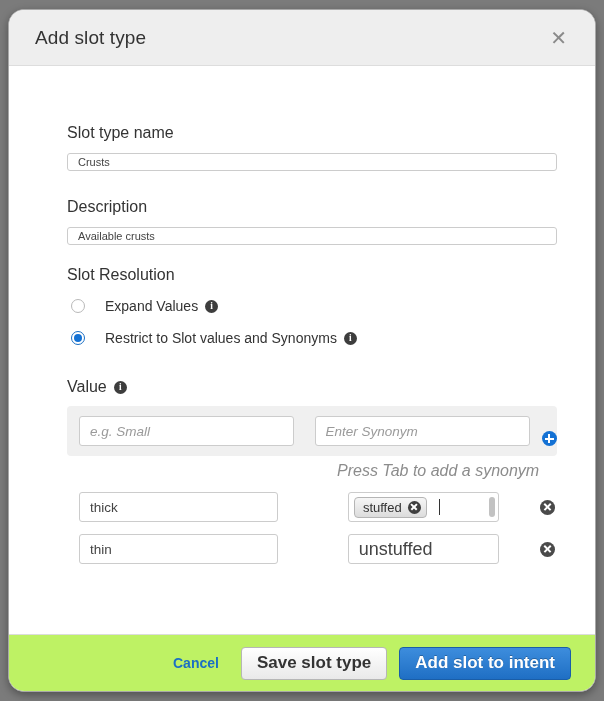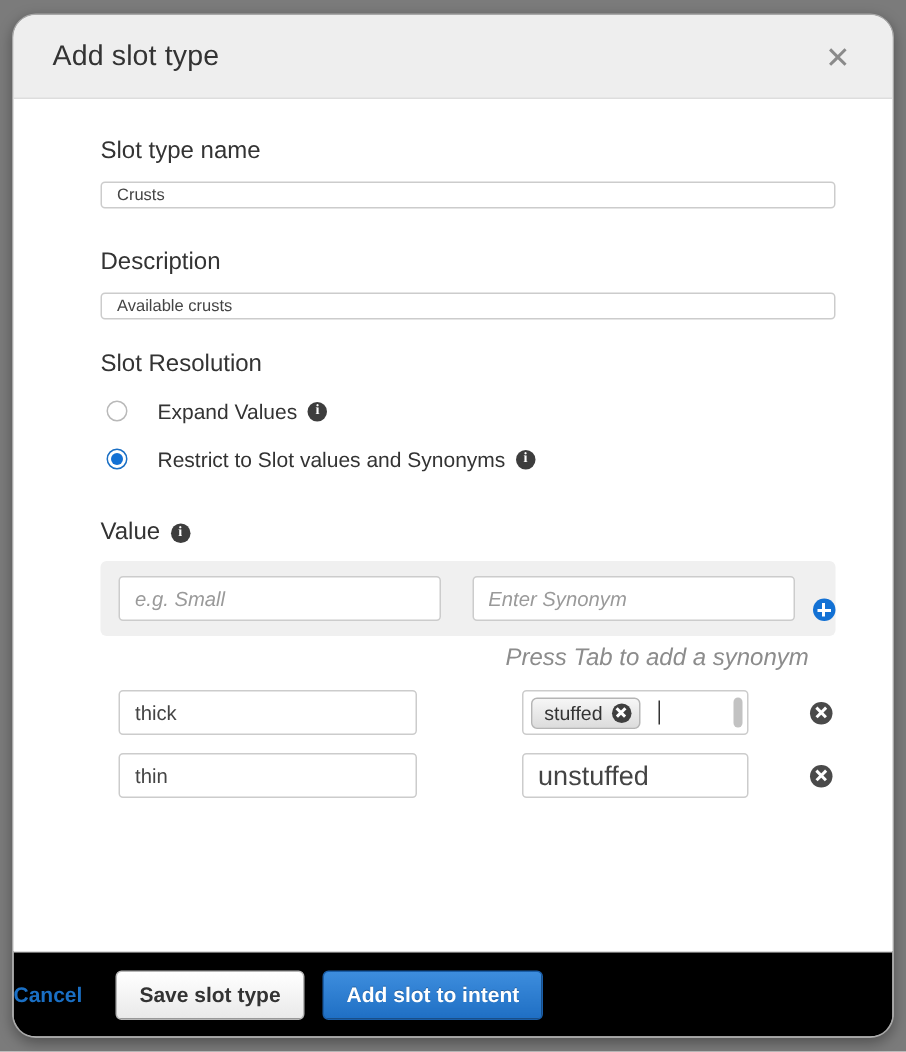--- a/index.html
+++ b/index.html
@@ -59,20 +59,21 @@
     font-family: "DejaVu Sans", sans-serif;
   }
 
   
   .modal-body {
     flex: 1;
     background: #ffffff;
     padding: 26px 40px 10px 58px;
     box-sizing: border-box;
     overflow: hidden;
+    margin-top: 32px;
   }
 
   .field-label {
     font-size: 16px;
     color: #333333;
     margin-bottom: 11px;
   }
   .section-label {
     font-size: 16px;
     color: #333333;
@@ -316,38 +317,39 @@
     height: 1.8px;
     background: #ffffff;
   }
   .row-del::before { transform: rotate(45deg); }
   .row-del::after  { transform: rotate(-45deg); }
 
   
   .modal-footer {
     height: 57px;
     min-height: 57px;
-    background: #000000;
+    background: #bef264;
     border-top: 1px solid #dcdcdc;
     display: flex;
     align-items: center;
+    justify-content: flex-end;
     padding-right: 24px;
     box-sizing: border-box;
   }
   .link-btn {
     font-size: 14px;
     color: #1a6fc4;
     font-weight: bold;
     cursor: pointer;
     margin-right: 22px;
   }
   .btn {
     height: 33px;
     border-radius: 4px;
-    font-size: 14px;
+    font-size: 17px;
     font-weight: bold;
     display: flex;
     align-items: center;
     justify-content: center;
     cursor: pointer;
     box-sizing: border-box;
     font-family: "Liberation Sans", sans-serif;
   }
   .btn-secondary {
     background: linear-gradient(#ffffff, #e9e9e9);

